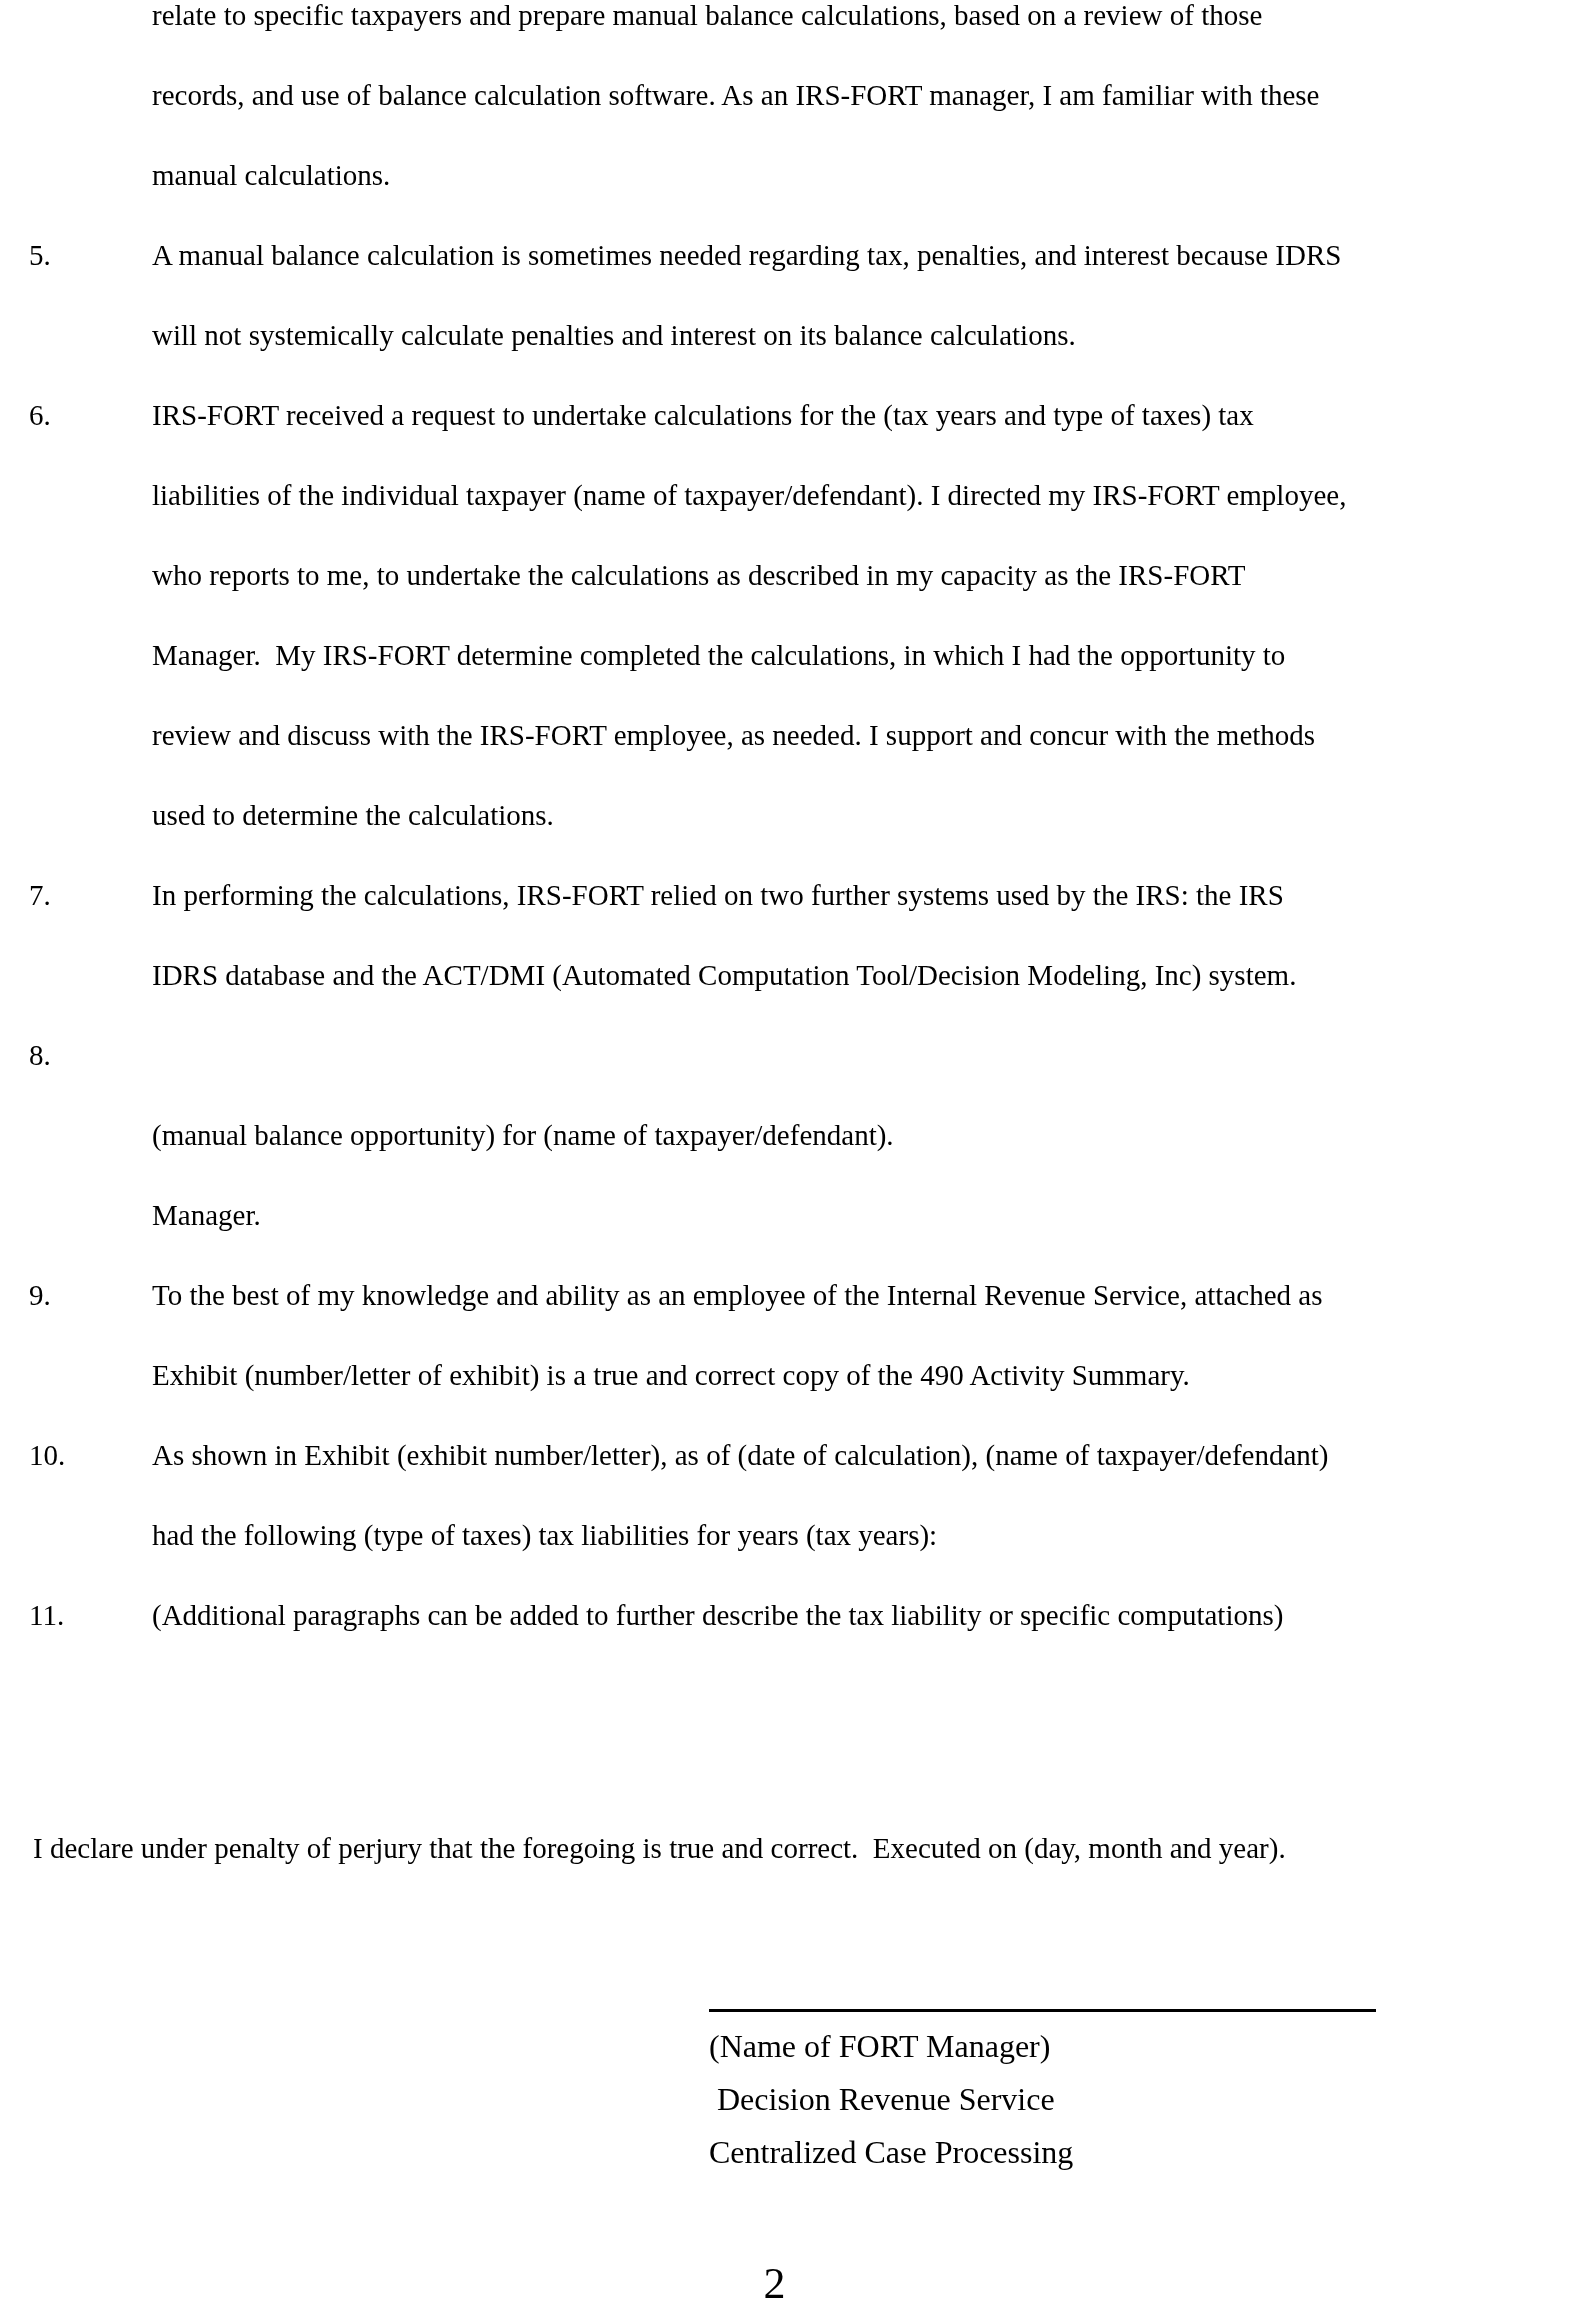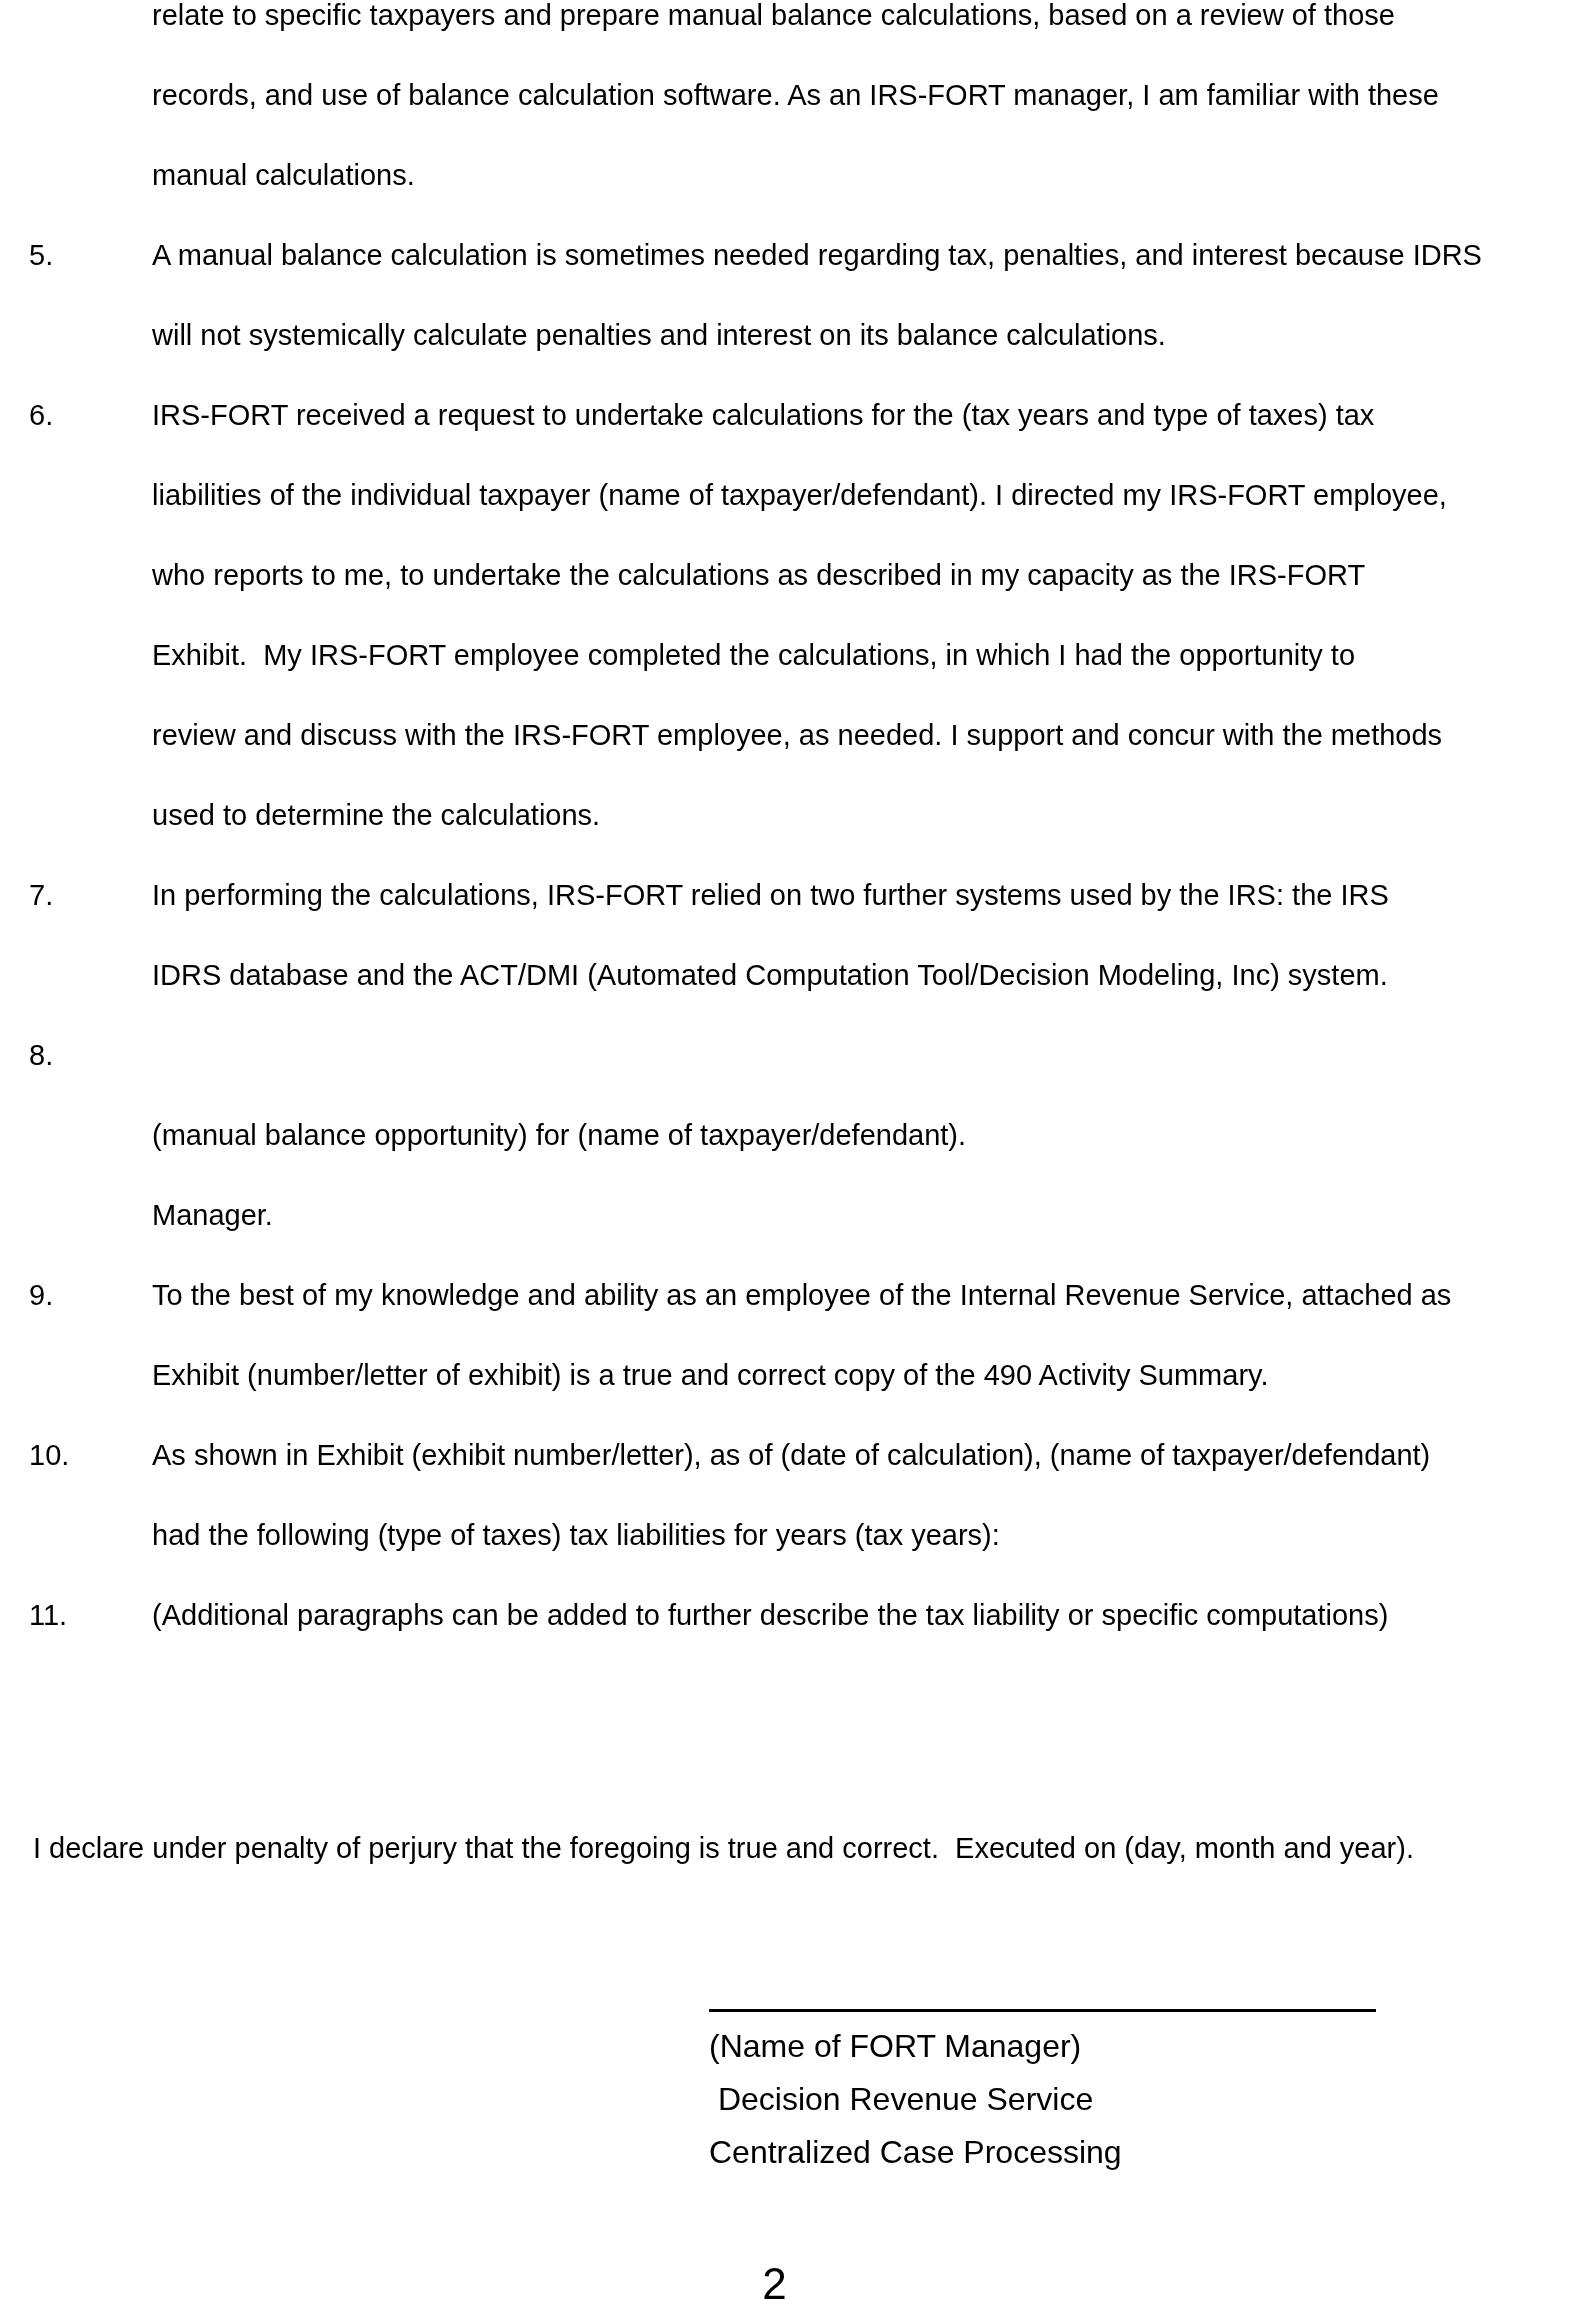--- a/index.html
+++ b/index.html
@@ -6,21 +6,21 @@
     margin: 0;
     padding: 0;
     background: #ffffff;
   }
   .page {
     position: relative;
     width: 1578px;
     height: 2317px;
     background: #ffffff;
     color: #000000;
-    font-family: Liberation Sans, sans-serif;
+    font-family: Liberation Serif, serif;
     font-size: 29px;
     overflow: hidden;
   }
   .doc-body {
     position: absolute;
     top: -25.5px;
     left: 0;
     right: 0;
   }
   .para { margin: 0; padding: 0; }
@@ -86,21 +86,21 @@
 
     <section class="para">
       <div class="line"><span class="num">5.</span><span>A manual balance calculation is sometimes needed regarding tax, penalties, and interest because IDRS</span></div>
       <div class="line"><span>will not systemically calculate penalties and interest on its balance calculations.</span></div>
     </section>
 
     <section class="para">
       <div class="line"><span class="num">6.</span><span>IRS-FORT received a request to undertake calculations for the (tax years and type of taxes) tax</span></div>
       <div class="line"><span>liabilities of the individual taxpayer (name of taxpayer/defendant). I directed my IRS-FORT employee,</span></div>
       <div class="line"><span>who reports to me, to undertake the calculations as described in my capacity as the IRS-FORT</span></div>
-      <div class="line"><span>Exhibit.  My IRS-FORT employee completed the calculations, in which I had the opportunity to</span></div>
+      <div class="line"><span>Manager.  My IRS-FORT determine completed the calculations, in which I had the opportunity to</span></div>
       <div class="line"><span>review and discuss with the IRS-FORT employee, as needed. I support and concur with the methods</span></div>
       <div class="line"><span>used to determine the calculations.</span></div>
     </section>
 
     <section class="para">
       <div class="line"><span class="num">7.</span><span>In performing the calculations, IRS-FORT relied on two further systems used by the IRS: the IRS</span></div>
       <div class="line"><span>IDRS database and the ACT/DMI (Automated Computation Tool/Decision Modeling, Inc) system.</span></div>
     </section>
 
     <section class="para">

